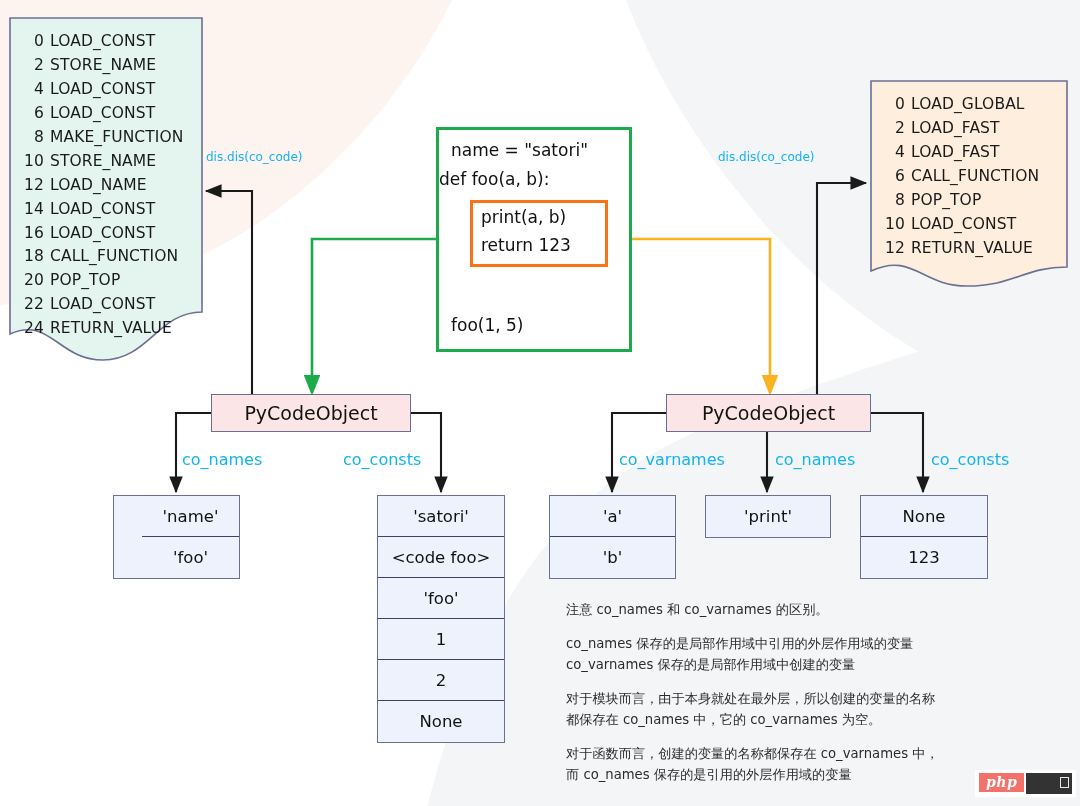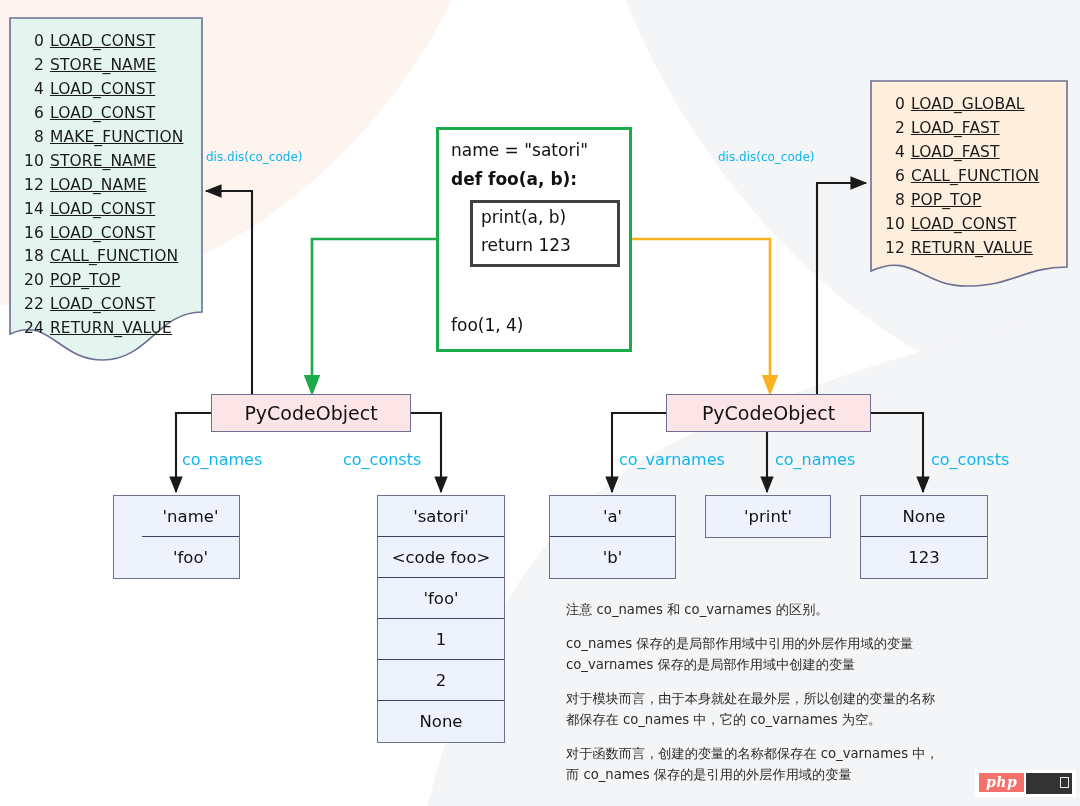--- a/index.html
+++ b/index.html
@@ -50,21 +50,21 @@
     position: absolute;
     left: 0; right: 0; top: 0;
     padding: 14px 10px 0 16px;
     font-family: "DejaVu Sans", sans-serif;
     font-size: 15.5px;
     line-height: 1.545;
     color: #1a1a1a;
     white-space: pre;
     letter-spacing: 0.1px;
   }
-  .op-line { display: block; text-decoration: underline; }
+  .op-line { display: block; }
   .op-num {
     display: inline-block;
     width: 20px;
     text-align: right;
     margin-right: 6px;
   }
 
   
   #code-box {
     position: absolute;
@@ -78,29 +78,29 @@
     z-index: 3;
   }
   #code-box .code-line {
     font-family: "DejaVu Sans", sans-serif;
     font-size: 17px;
     color: #111;
     white-space: pre;
     line-height: 1.0;
   }
   #code-stmt-1 { position: absolute; left: 12px; top: 12px; }
-  #code-stmt-2 { position: absolute; left: 12px; top: 41px; font-weight: bold; }
+  #code-stmt-2 { position: absolute; left: 0; top: 41px; }
   #code-stmt-3 { position: absolute; left: 12px; top: 187px; }
   #inner-box {
     position: absolute;
     left: 31px;
     top: 70px;
-    width: 150px;
+    width: 138px;
     height: 67px;
-    border: 3px solid #404040;
+    border: 3px solid #f97316;
     background: #ffffff;
     box-sizing: border-box;
   }
   #inner-box .code-line { position: absolute; left: 8px; }
   #inner-line-1 { top: 6px; }
   #inner-line-2 { top: 34px; }
 
   
   .pyco-node {
     position: absolute;
@@ -263,21 +263,21 @@
 
   <div id="code-box">
     <div class="code-line" id="code-stmt-1">name = "satori"</div>
     <div class="code-line" id="code-stmt-2">def foo(a, b):</div>
 
     <div id="inner-box">
       <div class="code-line" id="inner-line-1">print(a, b)</div>
       <div class="code-line" id="inner-line-2">return 123</div>
     </div>
 
-    <div class="code-line" id="code-stmt-3">foo(1, 4)</div>
+    <div class="code-line" id="code-stmt-3">foo(1, 5)</div>
   </div>
 
   <div class="edge-label" style="left:206px; top:150px;">dis.dis(co_code)</div>
   <div class="edge-label" style="left:718px; top:150px;">dis.dis(co_code)</div>
 
   <div class="edge-label big" style="left:182px; top:450px;">co_names</div>
   <div class="edge-label big" style="left:343px; top:450px;">co_consts</div>
 
   <div class="edge-label big" style="left:619px; top:450px;">co_varnames</div>
   <div class="edge-label big" style="left:775px; top:450px;">co_names</div>

